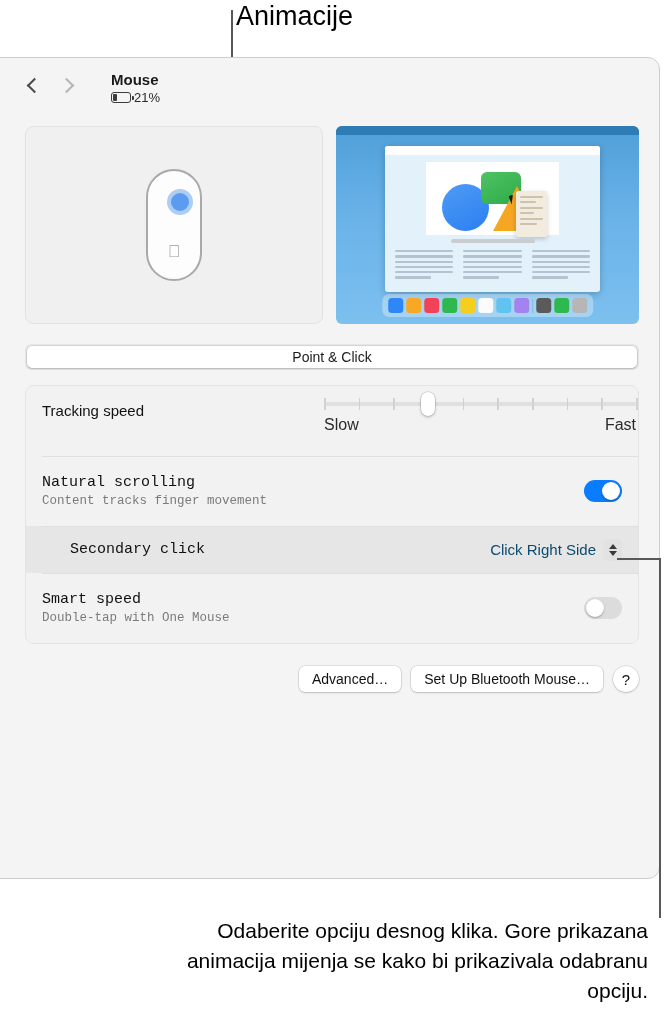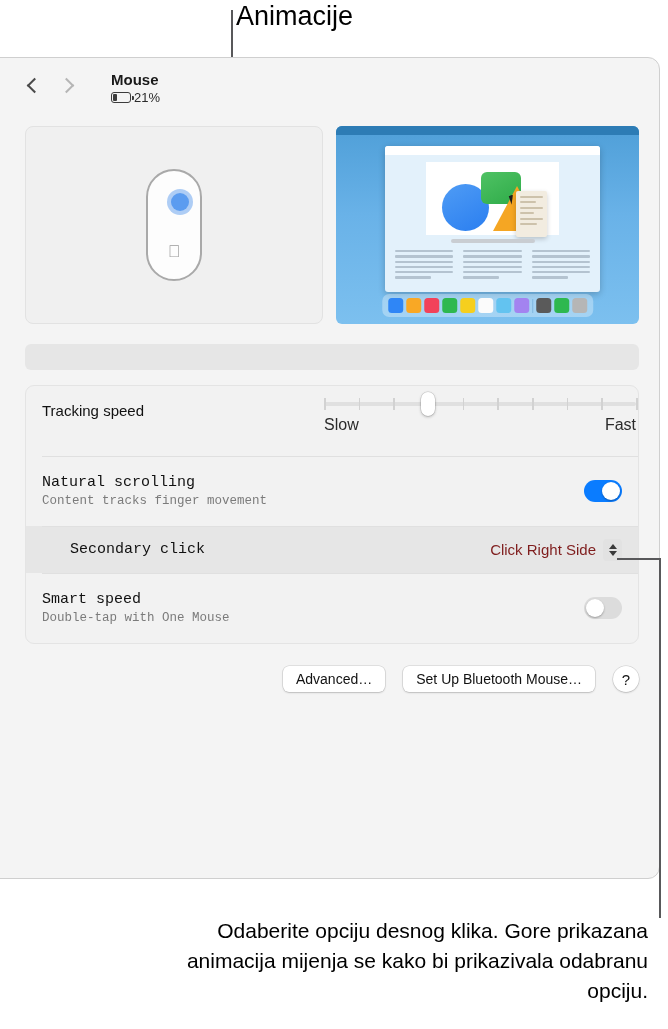--- a/index.html
+++ b/index.html
@@ -177,31 +177,31 @@
 
   .switch { width: 38px; height: 22px; border-radius: 11px; position: relative; flex: none; }
   .switch.on { background: #0a7cff; }
   .switch.off { background: #dcdcdc; }
   .knob { position: absolute; top: 2px; width: 18px; height: 18px; border-radius: 50%; background: #fff;
     box-shadow: 0 1px 2px rgba(0,0,0,.3); }
   .switch.on .knob { right: 2px; }
   .switch.off .knob { left: 2px; }
 
   .popup { display: flex; align-items: center; gap: 7px; }
-  .popup-val { font-size: 15px; color: #7f1d1d; }
+  .popup-val { font-size: 15px; color: #0c4a6e; }
   .popup-btn {
     width: 19px; height: 22px; border-radius: 4px; background: #e2e2e2;
     display: flex; flex-direction: column; align-items: center; justify-content: center; gap: 2px;
   }
   .cv { width: 0; height: 0; border-left: 4px solid transparent; border-right: 4px solid transparent; }
   .cv.up { border-bottom: 5px solid #3a3a3a; }
   .cv.dn { border-top: 5px solid #3a3a3a; }
 
   
-  .btn-row { position: absolute; left: 42px; top: 608px; width: 614px; display: flex; justify-content: flex-end; align-items: center; gap: 18px; }
+  .btn-row { position: absolute; left: 42px; top: 608px; width: 614px; display: flex; justify-content: flex-end; align-items: center; gap: 10px; }
   .btn {
     height: 26px; padding: 0 13px; border-radius: 6px; background: #fff;
     box-shadow: 0 0 0 .5px rgba(0,0,0,.16), 0 1px 2px rgba(0,0,0,.16);
     display: flex; align-items: center; font-size: 14px; color: #111;
   }
   .btn-help {
     width: 26px; height: 26px; padding: 0; border-radius: 50%; justify-content: center; font-size: 15px;
   }
 
   
@@ -300,20 +300,21 @@
           <span class="dk" style="background: rgb(99, 195, 240);"></span>
           <span class="dk" style="background: rgb(163, 131, 240);"></span>
           <span class="dk sep"></span>
           <span class="dk" style="background: rgb(90, 90, 90);"></span>
           <span class="dk" style="background: rgb(46, 184, 79);"></span>
           <span class="dk" style="background: rgb(182, 182, 182);"></span>
         </div>
     </div>
 
     <div class="tabs">
+      <div class="tab active">Point &amp; Click</div>
     </div>
 
     <div class="list">
 
       <div class="row row-slider">
         <div class="lbl">Tracking speed</div>
         <div class="slider-wrap">
           <div class="track" id="track">
               <span class="tick" style="left: 0%;"></span>
               <span class="tick" style="left: 11.1111%;"></span>

